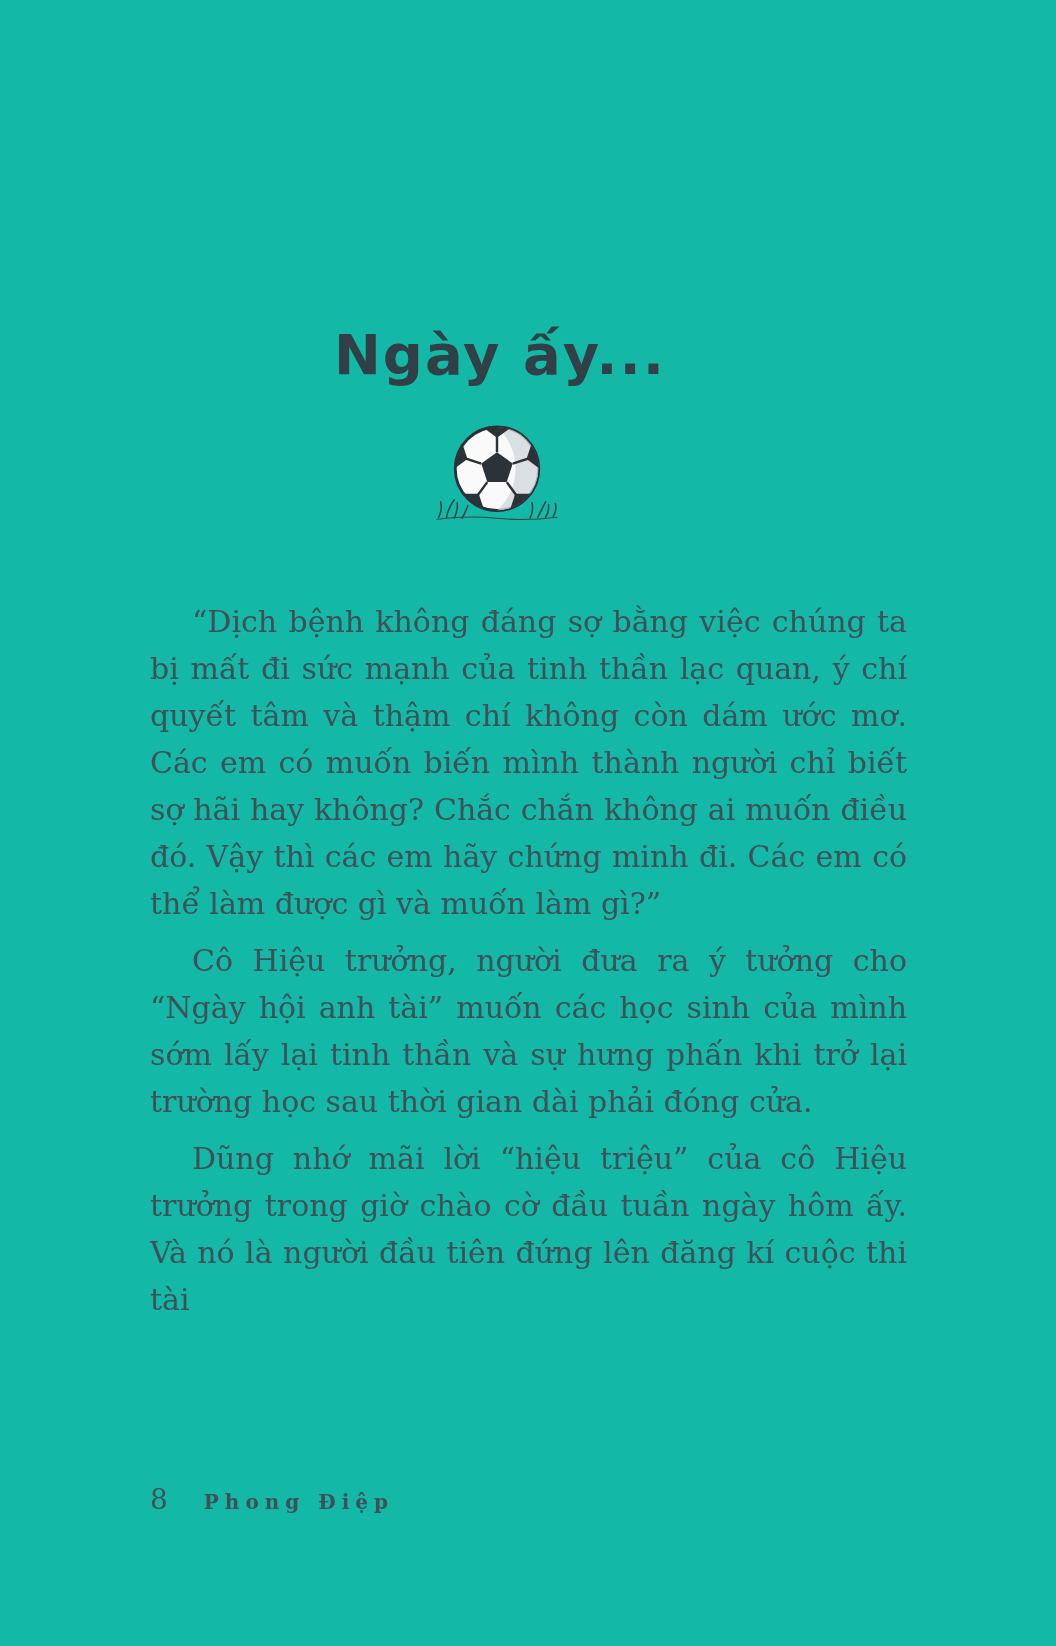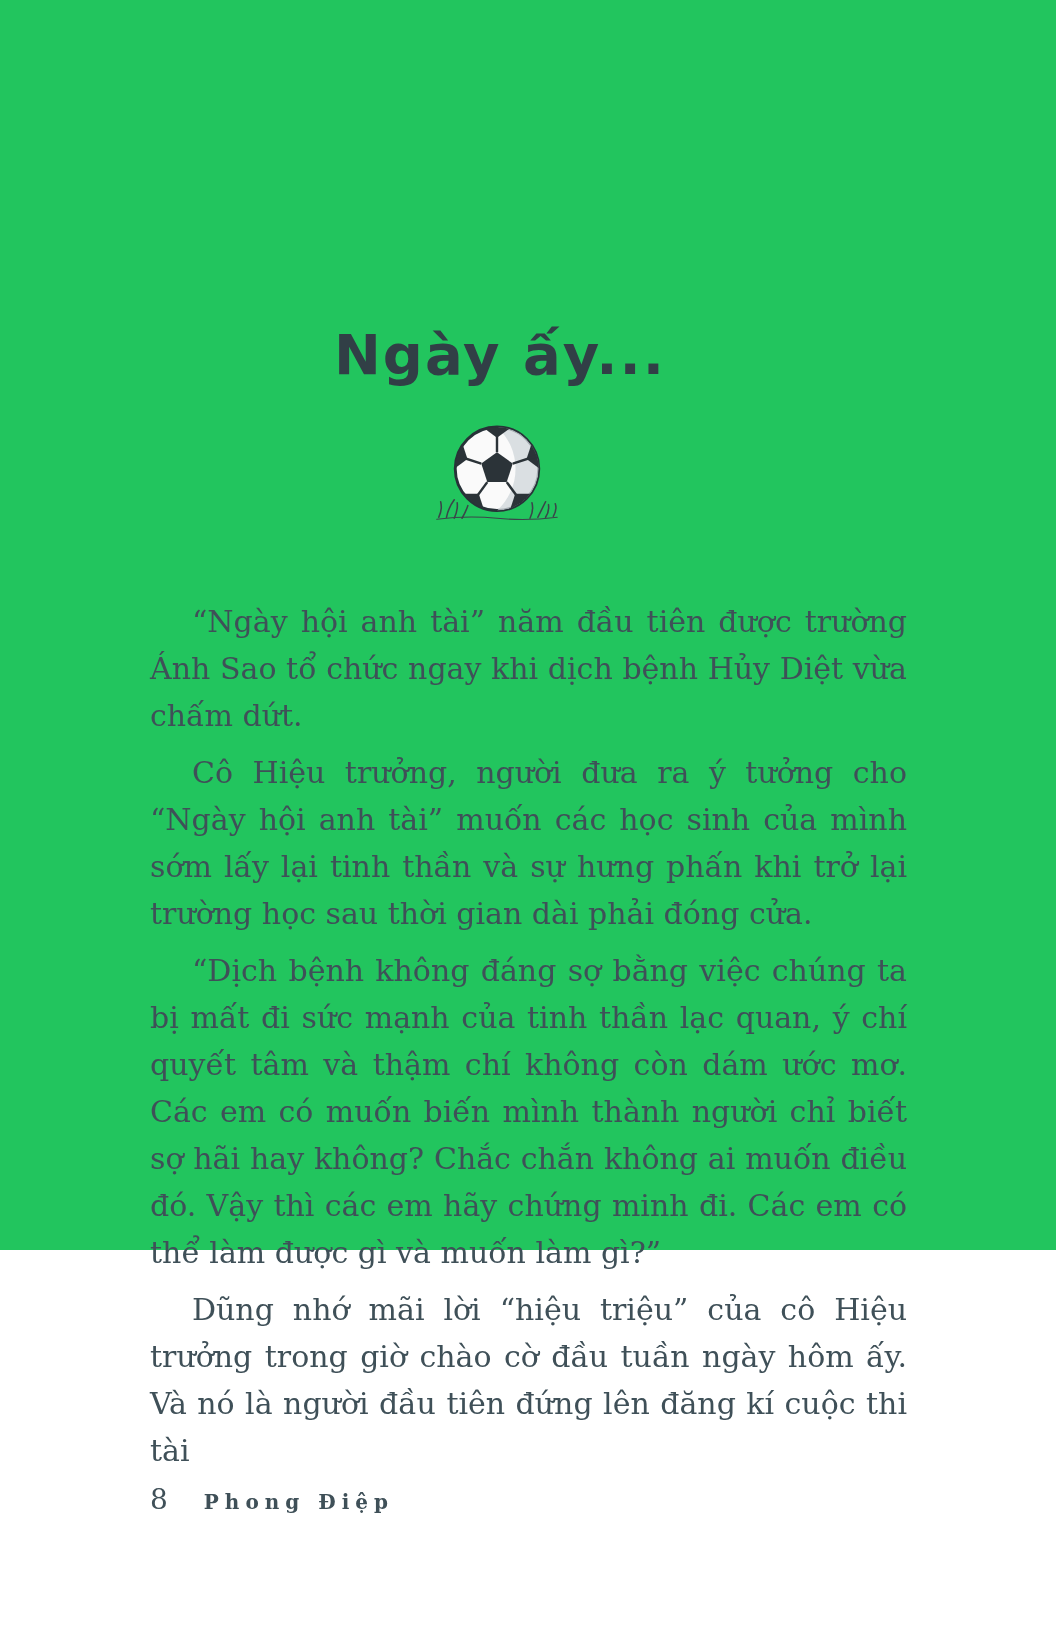--- a/index.html
+++ b/index.html
@@ -5,22 +5,22 @@
   * { margin: 0; padding: 0; box-sizing: border-box; }
   html, body {
     width: 1056px;
     height: 1646px;
     background: #ffffff;
     overflow: hidden;
   }
   .book-page {
     position: relative;
     width: 1056px;
-    height: 1250px;
-    background: #22c55e;
+    height: 1646px;
+    background: #14b8a6;
     font-family: "DejaVu Serif", serif;
     color: #3f5058;
   }
   .chapter-title {
     position: absolute;
     top: 322px;
     left: 150px;
     width: 700px;
     text-align: center;
     font-family: "DejaVu Sans", sans-serif;
@@ -104,23 +104,22 @@
           <line x1="86.2" y1="44.7" x2="111.9" y2="36.4"></line>
           <line x1="80" y1="63.8" x2="95.9" y2="85.6"></line>
           <line x1="60" y1="63.8" x2="44.1" y2="85.6"></line>
           <line x1="53.8" y1="44.7" x2="28.1" y2="36.4"></line>
         </g>
       </g>
     </svg>
   </div>
 
   <div class="body-text">
-    <p>“Ngày hội anh tài” năm đầu tiên được trường Ánh Sao tổ chức ngay khi dịch bệnh Hủy Diệt vừa chấm dứt.</p>
+    <p>“Dịch bệnh không đáng sợ bằng việc chúng ta bị mất đi sức mạnh của tinh thần lạc quan, ý chí quyết tâm và thậm chí không còn dám ước mơ. Các em có muốn biến mình thành người chỉ biết sợ hãi hay không? Chắc chắn không ai muốn điều đó. Vậy thì các em hãy chứng minh đi. Các em có thể làm được gì và muốn làm gì?”</p>
     <p>Cô Hiệu trưởng, người đưa ra ý tưởng cho “Ngày hội anh tài” muốn các học sinh của mình sớm lấy lại tinh thần và sự hưng phấn khi trở lại trường học sau thời gian dài phải đóng cửa.</p>
-    <p>“Dịch bệnh không đáng sợ bằng việc chúng ta bị mất đi sức mạnh của tinh thần lạc quan, ý chí quyết tâm và thậm chí không còn dám ước mơ. Các em có muốn biến mình thành người chỉ biết sợ hãi hay không? Chắc chắn không ai muốn điều đó. Vậy thì các em hãy chứng minh đi. Các em có thể làm được gì và muốn làm gì?”</p>
     <p>Dũng nhớ mãi lời “hiệu triệu” của cô Hiệu trưởng trong giờ chào cờ đầu tuần ngày hôm ấy. Và nó là người đầu tiên đứng lên đăng kí cuộc thi tài</p>
   </div>
 
   <div class="page-footer">
     <span class="page-number">8</span>
     <span class="author-name">Phong Điệp</span>
   </div>
 
 </div>
 

